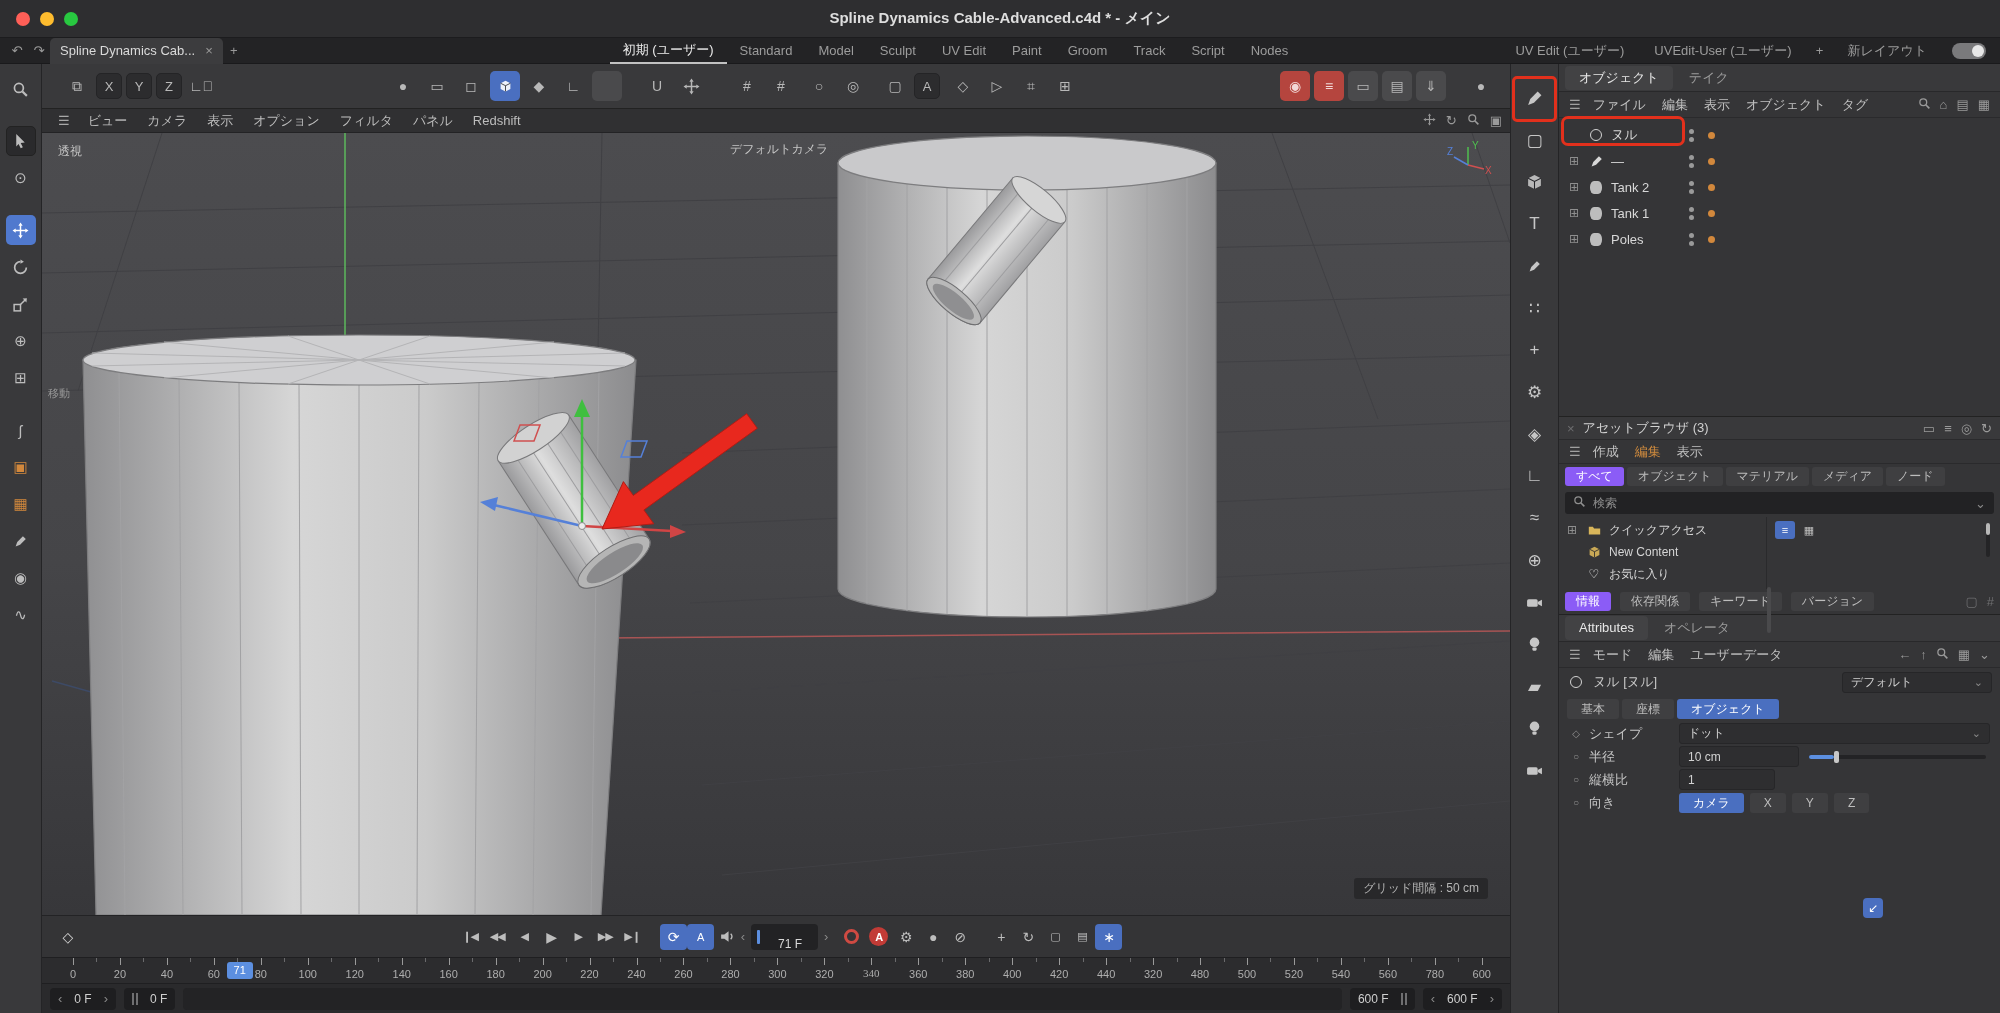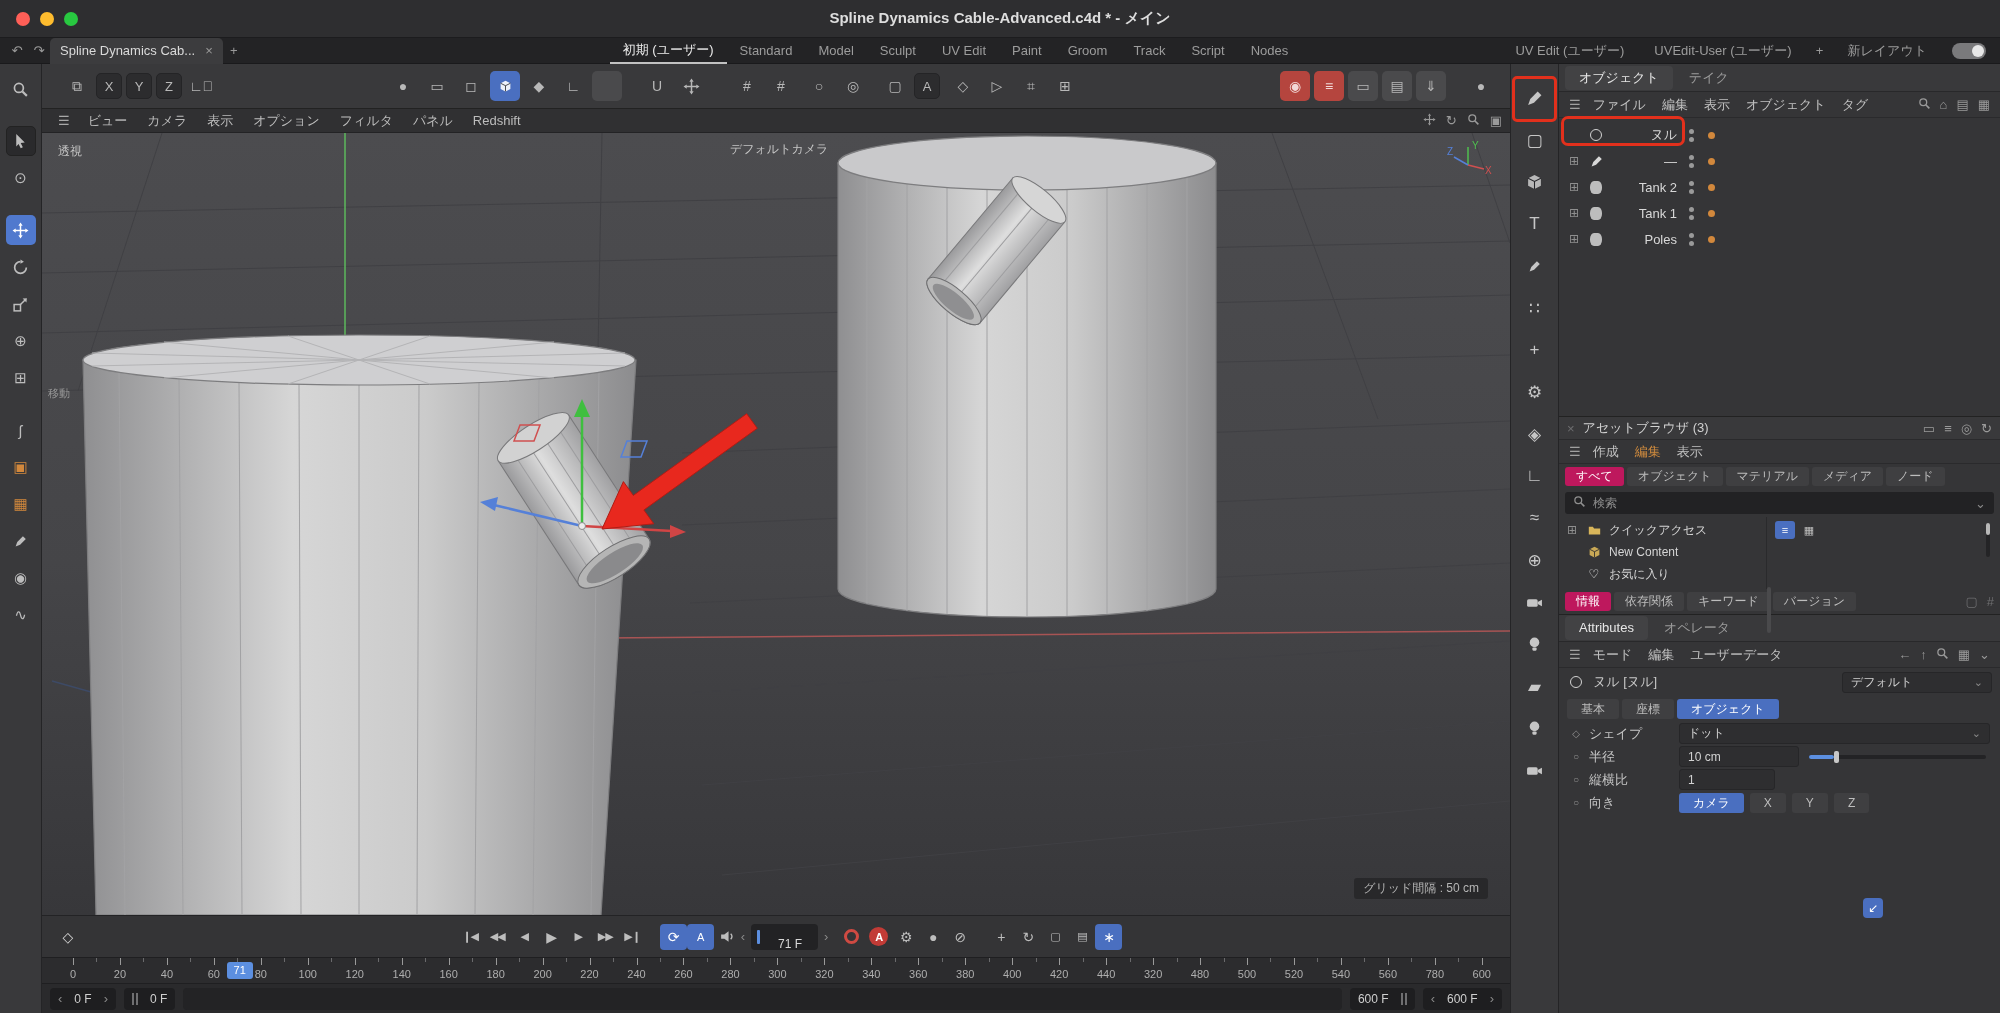--- a/index.html
+++ b/index.html
@@ -127,46 +127,46 @@
     color:#c2c2c2; border-bottom:1px solid #2a2a2c; }
   .pmenu .burger { color:#a0a0a0; margin-right:-4px; }
   .pmenu-right { margin-left:auto; display:flex; gap:9px; color:#9a9a9a; align-items:center; }
 
   .om-tree { height:298px; padding-top:4px; }
   .om-row { height:26px; display:flex; align-items:center; gap:6px; padding:0 8px; color:#d8d8d8; }
   .exp { width:14px; color:#8f8f8f; font-size:12px; text-align:center; }
   .oicon { width:18px; display:flex; justify-content:center; align-items:center; }
   .nullico { width:12px; height:12px; border:1.5px solid #d2d2d2; border-radius:50%; }
   .tankico { width:12px; height:13px; background:#bdbdbd; border-radius:4px/6px; }
-  .olabel { min-width:66px;text-align:right; }
+  .olabel { min-width:66px; }
   .visdots { display:flex; flex-direction:column; gap:3px; margin-left:6px; }
   .visdots i { width:5px; height:5px; border-radius:50%; background:#9a9a9a; display:block; }
   .odot { width:7px; height:7px; border-radius:50%; background:#d2883c; margin-left:8px; }
 
   .ab-title { height:24px; background:#39393b; border-top:1px solid #222;
     border-bottom:1px solid #2a2a2c; display:flex; align-items:center; gap:8px;
     padding:0 8px; color:#d2d2d2; }
   .ab-tabs { display:flex; gap:3px; padding:3px 6px; }
   .abtab { padding:0 11px; line-height:19px; background:#3f3f41; border-radius:3px;
     color:#bdbdbd; font-size:12px; }
-  .abtab.sel { background:#be185d; color:#fff; }
+  .abtab.sel { background:#8b5cf6; color:#fff; }
   .ab-search { height:22px; margin:3px 6px; background:#222224; border-radius:3px;
     display:flex; align-items:center; gap:7px; padding:0 8px; color:#8f8f8f; font-size:12px; }
   .ab-body { height:72px; display:flex; }
   .ab-left { width:208px; border-right:1px solid #2a2a2c; padding-top:2px; }
   .ab-row { height:22px; display:flex; align-items:center; gap:6px; padding:0 6px; color:#d5d5d5; font-size:12px; }
   .ab-right { flex:1; position:relative; }
   .ab-views { position:absolute; left:8px; top:4px; display:flex; gap:4px; }
   .vbtn { width:20px; height:18px; border-radius:3px; display:flex; align-items:center;
     justify-content:center; font-size:11px; color:#bdbdbd; }
   .vbtn.sel { background:#4a6fc0; color:#fff; }
   .ab-zoom { position:absolute; right:10px; top:6px; width:4px; height:34px; background:#242426; border-radius:2px; }
   .ab-zoom i { display:block; width:4px; height:12px; background:#b8b8b8; border-radius:2px; }
   .ab-scroll { position:absolute; right:-5px; top:2px; width:4px; height:46px; background:#4a4a4c; border-radius:2px; }
-  .ab-footer { display:flex; gap:3px; padding:3px 6px; align-items:center; }
+  .ab-footer { display:flex; gap:9px; padding:3px 6px; align-items:center; }
 
   .at-objrow { height:28px; display:flex; align-items:center; gap:8px; padding:0 8px; }
   .field { background:#2e2e30; border:1px solid #262628; border-radius:3px; height:21px;
     display:flex; align-items:center; padding:0 8px; color:#d2d2d2; font-size:12px; }
   .field .fchev { margin-left:auto; color:#8a8a8a; font-size:11px; }
   .at-tabs { display:flex; gap:3px; padding:3px 8px; }
   .at-section { padding:5px 10px 3px; font-weight:bold; color:#e4e4e4; }
   .at-row { height:23px; display:flex; align-items:center; gap:6px; padding:0 10px; color:#c6c6c6; }
   .pfx { width:14px; text-align:center; color:#8f8f8f; font-size:10px; }
   .alabel { width:84px; font-size:13px; }
@@ -626,21 +626,21 @@
           <i></i>
         </div>
         <div class="rtick major" style="left: 735.4px;"><i></i><span>300</span></div>
         <div class="rtick minor" style="left: 758.88px;">
           <i></i>
         </div>
         <div class="rtick major" style="left: 782.36px;"><i></i><span>320</span></div>
         <div class="rtick minor" style="left: 805.84px;">
           <i></i>
         </div>
-        <div class="rtick major" style="left: 829.32px;"><i></i><span>340</span></div>
+        <div class="rtick major" style="left: 829.32px; font-family: Liberation Serif, serif;"><i></i><span>340</span></div>
         <div class="rtick minor" style="left: 852.8px;">
           <i></i>
         </div>
         <div class="rtick major" style="left: 876.28px;"><i></i><span>360</span></div>
         <div class="rtick minor" style="left: 899.76px;">
           <i></i>
         </div>
         <div class="rtick major" style="left: 923.24px;"><i></i><span>380</span></div>
         <div class="rtick minor" style="left: 946.72px;">
           <i></i>

